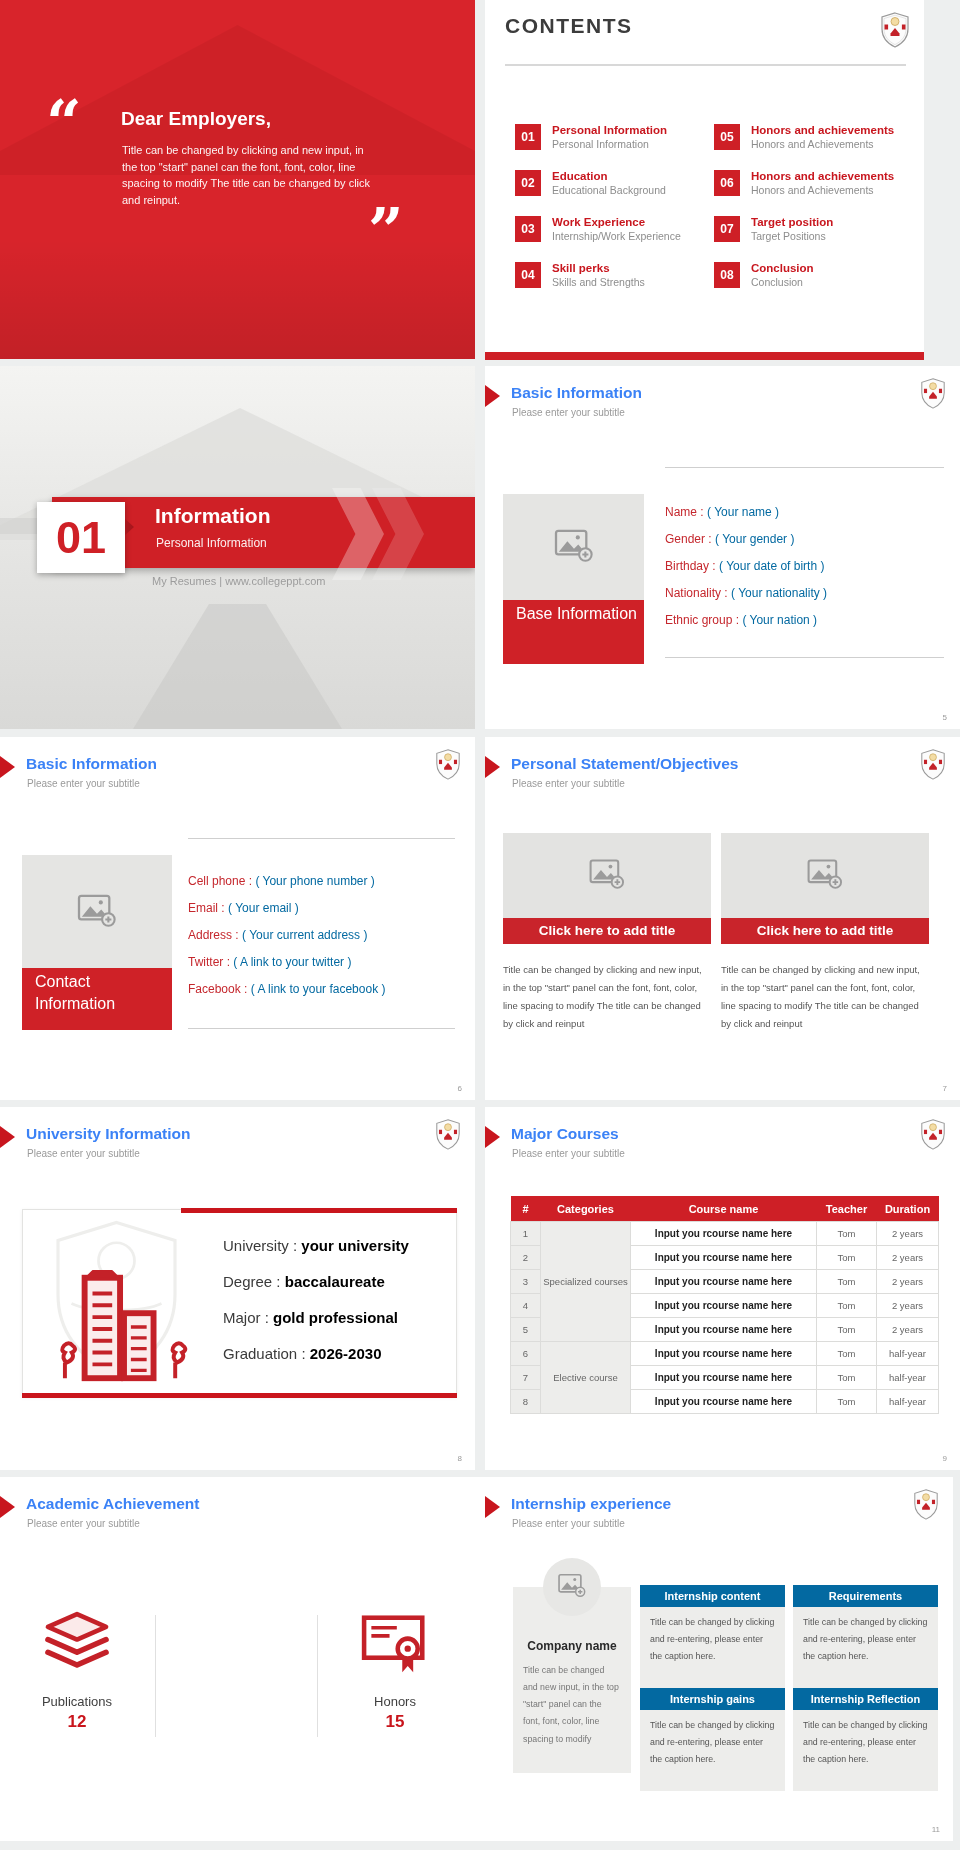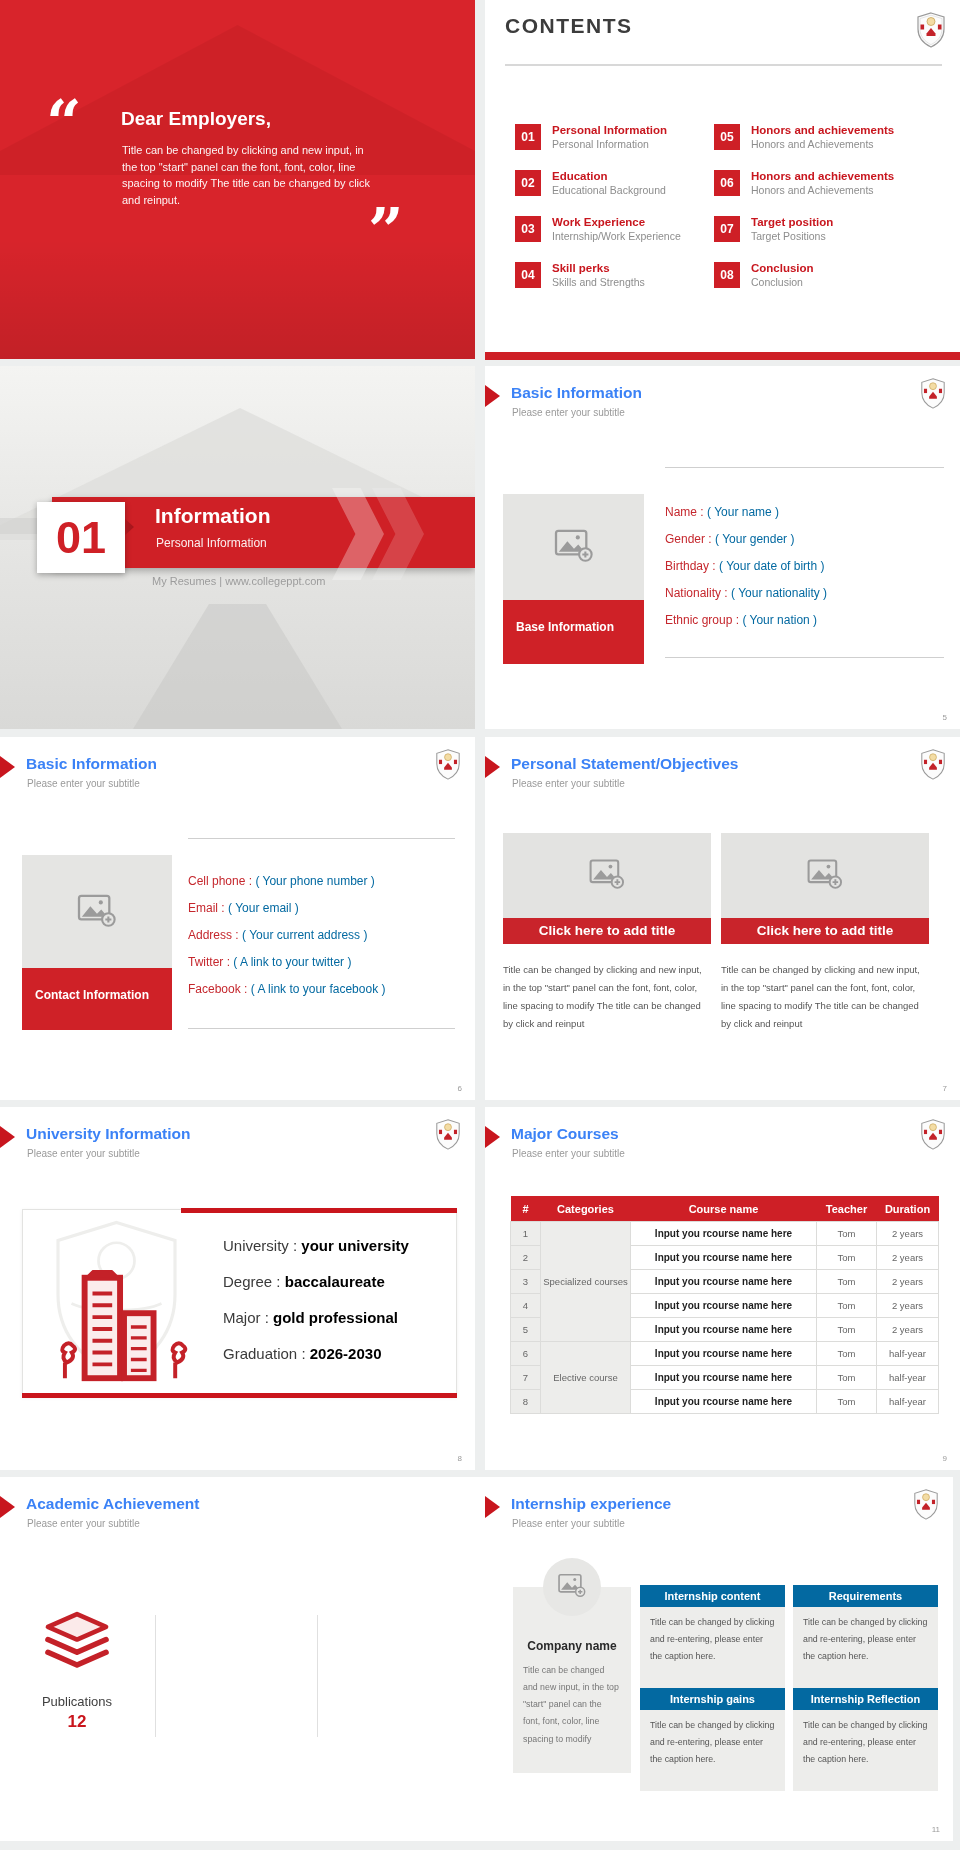--- a/index.html
+++ b/index.html
@@ -20,21 +20,21 @@
   #s1{left:0;top:0;width:475px;height:359px;background:#d8242b}
   .cov-roof{position:absolute;left:-45px;top:25px;width:565px;height:150px;
     clip-path:polygon(50% 0,100% 100%,0 100%);background:rgba(80,0,0,.07)}
   .cov-dark{position:absolute;left:0;bottom:0;width:100%;height:120px;
     background:linear-gradient(rgba(0,0,0,0),rgba(0,0,0,.10))}
   .qmark{position:absolute;font-family:"DejaVu Serif",serif;font-weight:bold;color:#fff;font-size:62px;line-height:1}
   .cov-title{position:absolute;left:121px;top:108px;font-size:19px;font-weight:bold;color:#fff}
   .cov-body{position:absolute;left:122px;top:142px;width:254px;font-size:11px;line-height:1.5;color:rgba(255,255,255,.95)}
 
   
-  #s2{left:485px;top:0;width:475px;height:360px}
+  #s2{left:485px;top:0;width:439px;height:360px}
   .c-title{position:absolute;left:20px;top:14px;font-size:21px;font-weight:bold;color:#3c3c3c;letter-spacing:1.5px}
   .c-rule{position:absolute;left:20px;right:18px;top:64px;height:2px;background:#d8d8d8}
   .c-bar{position:absolute;left:0;bottom:0;width:100%;height:8px;background:#ce1f26}
   .citem{position:absolute;width:220px;height:30px}
   .cnum{position:absolute;left:0;top:0;width:26px;height:26px;background:#ce1f26;color:#fff;
     font-weight:bold;font-size:12px;text-align:center;line-height:26px}
   .clab{position:absolute;left:37px;top:0;font-size:11.5px;font-weight:bold;color:#c8161e;white-space:nowrap}
   .csub{position:absolute;left:37px;top:14px;font-size:10.5px;color:#8d8d8d;white-space:nowrap}
 
   
@@ -56,22 +56,22 @@
   .chev{position:absolute;width:52px;height:92px;top:122px;
     clip-path:polygon(0 0,55% 0,100% 50%,55% 100%,0 100%,45% 50%)}
   .chev1{left:332px;background:rgba(255,255,255,.30)}
   .chev2{left:372px;background:rgba(255,255,255,.16)}
   .d-foot{position:absolute;left:152px;top:209px;font-size:11px;color:#9c9c9c}
 
   
   #s4{left:485px;top:366px;width:475px;height:363px}
   #s5{left:0;top:737px;width:475px;height:363px}
   .photo{position:absolute;background:#e5e5e3;display:flex;align-items:center;justify-content:center}
-  .redbox{position:absolute;background:#cf2127;color:#fff;font-weight:bold;font-size:12px;
-    line-height:1.35;padding:19px 0 0 13px;box-sizing:border-box}
+  .redbox{position:absolute;background:#cf2127;color:#fff;font-weight:normal;font-size:16px;
+    line-height:1.35;padding:3px 0 0 13px;box-sizing:border-box}
   .fldlist{position:absolute}
   .fld{height:27px;line-height:27px;font-size:12px;white-space:nowrap}
   .fld .lab{color:#c5272d}
   .fld .val{color:#0369a1}
 
   
   #s6{left:485px;top:737px;width:475px;height:363px}
   .pcard{position:absolute;top:96px;width:208px}
   .pimg{height:85px;background:#e3e3e1;display:flex;align-items:center;justify-content:center}
   .pban{height:26px;background:#c9242b;color:#fff;font-weight:bold;font-size:13.5px;text-align:center;line-height:26px}
@@ -452,20 +452,33 @@
       <div class="sicon">
           <svg viewBox="0 0 88 88" width="80" height="80">
             <polygon points="44,10 76,24 44,38 12,24" fill="#fbeaea" stroke="#c42128" stroke-width="5" stroke-linejoin="round"></polygon>
             <path d="M12 38 L44 52 L76 38" fill="none" stroke="#c42128" stroke-width="6" stroke-linecap="round" stroke-linejoin="round"></path>
             <path d="M12 52 L44 66 L76 52" fill="none" stroke="#c42128" stroke-width="6" stroke-linecap="round" stroke-linejoin="round"></path>
           </svg>
         </div>
       <div class="slab">Publications</div>
       <div class="sval">12</div>
     </div>
+    <div class="stat" style="left:320px">
+      <div class="sicon">
+          <svg viewBox="0 0 88 88" width="80" height="80">
+            <rect x="10" y="14" width="64" height="44" fill="#fff" stroke="#c42128" stroke-width="5"></rect>
+            <path d="M18 25 H46 M18 34 H38" stroke="#c42128" stroke-width="4"></path>
+            <path d="M52 56 V74 L58 67 L64 74 V56" fill="#c42128"></path>
+            <circle cx="58" cy="48" r="11" fill="#fff" stroke="#c42128" stroke-width="5"></circle>
+            <circle cx="58" cy="48" r="3.5" fill="#c42128"></circle>
+          </svg>
+        </div>
+      <div class="slab">Honors</div>
+      <div class="sval">15</div>
+    </div>
     <div class="pg">10</div>
   </div>
 
   <div class="s" id="s10">
     <div class="marker" style="top:19px"></div>
     <div class="stitle" style="top:18px">Internship experience</div>
     <div class="ssub" style="top:41px">Please enter your subtitle</div>
     <span class="logo"><svg viewBox="0 0 30 36" width="26" height="31">
           <path d="M15 1 L28 5 V17 C28 26 22.5 31.5 15 35 C7.5 31.5 2 26 2 17 V5 Z" fill="#fcfcfc" stroke="#9a9a9a" stroke-width="1.2"></path>
           <circle cx="15" cy="9.5" r="4" fill="#f3dca4" stroke="#c9a45a" stroke-width="0.8"></circle>

